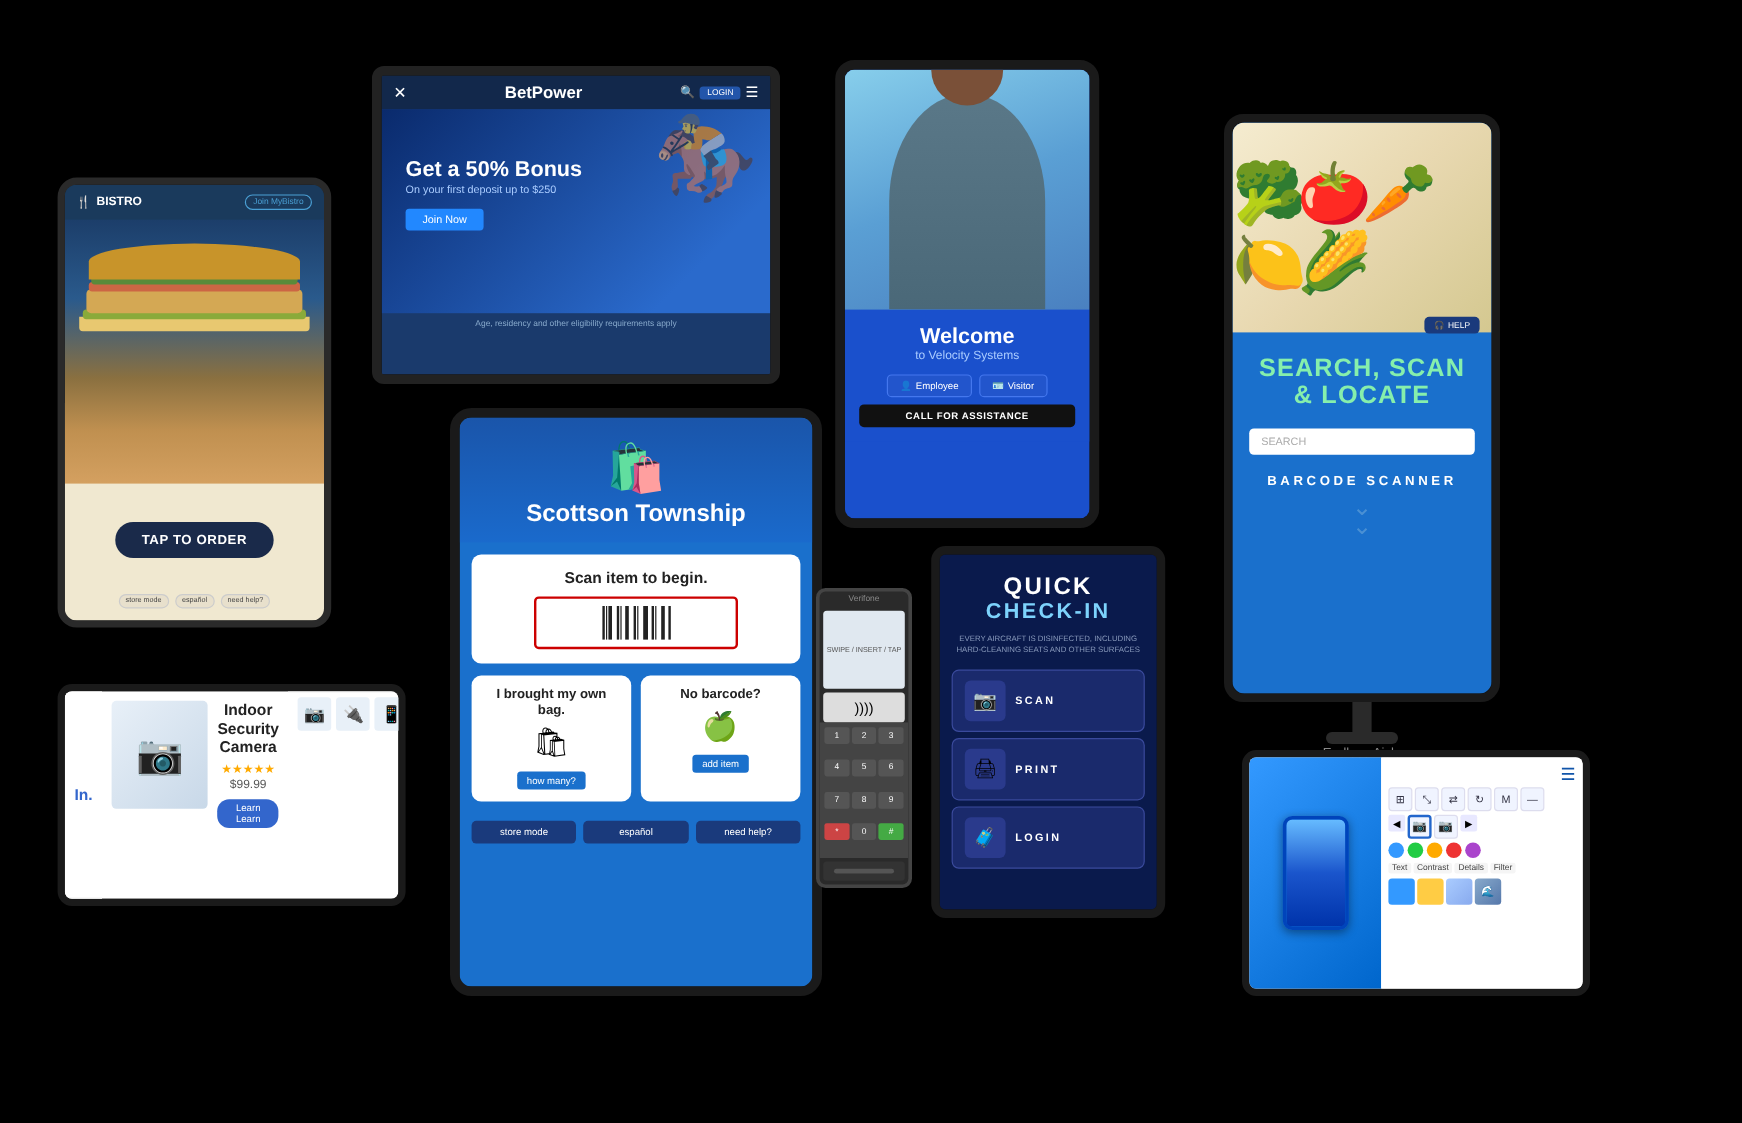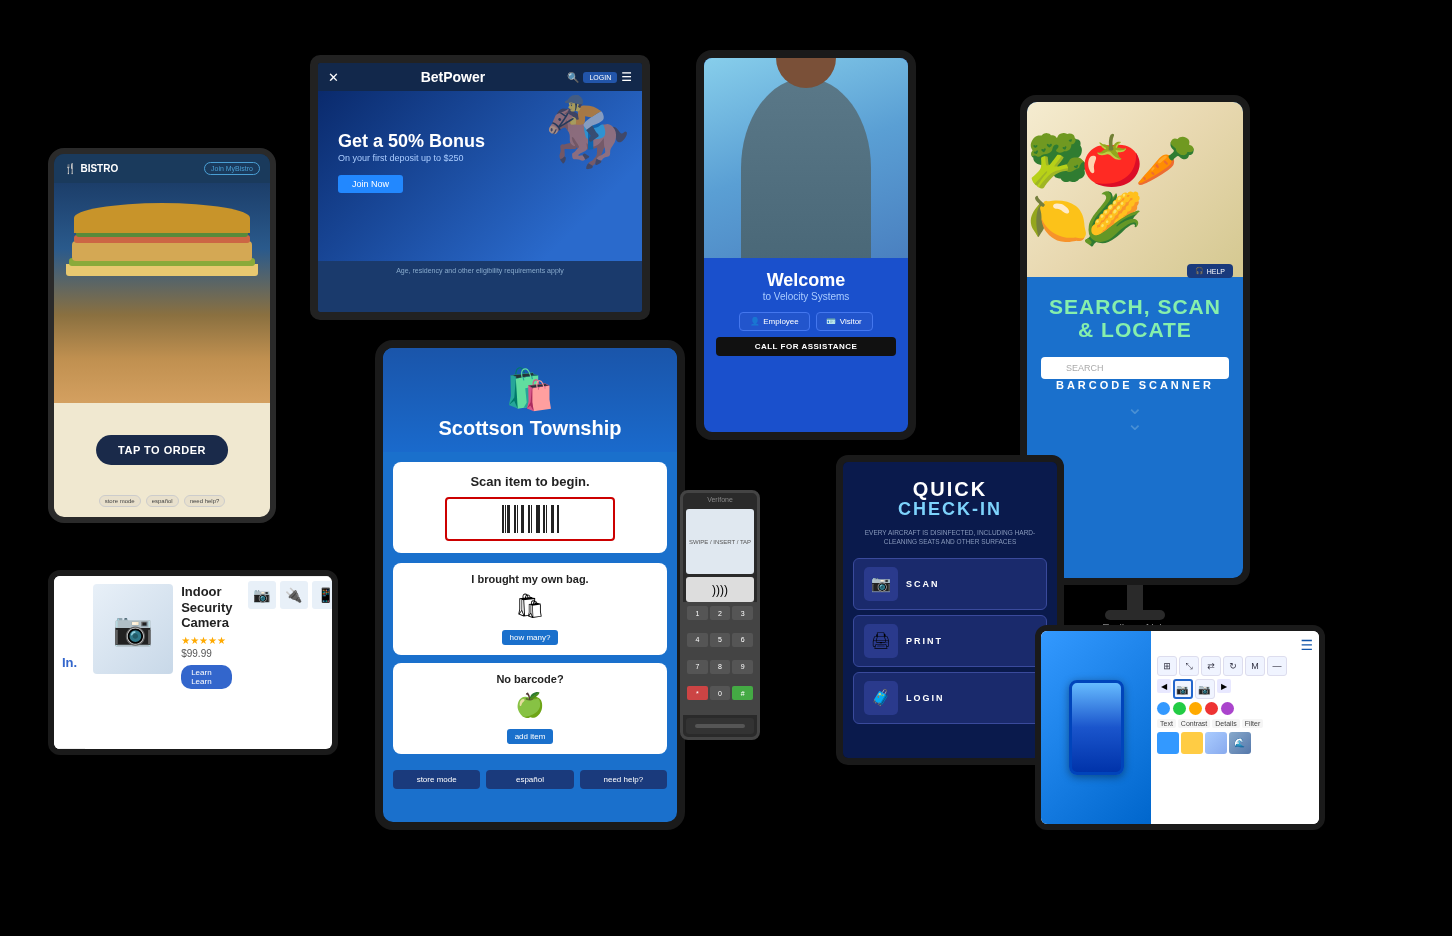--- a/index.html
+++ b/index.html
@@ -219,23 +219,23 @@
     .checkout-screen {
       width: 100%;
       height: 100%;
       background: #1a70cc;
       position: relative;
       overflow: hidden;
     }
 
     
     .checkin-device {
-      left: 836px;
+      left: 776px;
       top: 455px;
-      width: 228px;
+      width: 195px;
       height: 310px;
       background: #111;
       border-radius: 12px;
       border: 7px solid #1a1a1a;
       overflow: hidden;
       position: absolute;
     }
     .checkin-screen {
       width: 100%;
       height: 100%;
@@ -395,21 +395,21 @@
         <div style="font-size:50px;letter-spacing:-8px;">🥦🍅🥕🍋🌽</div>
       </div>
 
       <div style="position:absolute;top:162px;right:10px;background:#1a3a7c;color:white;font-size:7px;padding:3px 8px;border-radius:4px;display:flex;align-items:center;gap:3px;z-index:10;">
         <span>🎧</span>
         <span>HELP</span>
       </div>
 
       <div style="padding:18px 14px 10px;text-align:center;">
         <div style="color:#86efac;font-size:21px;font-weight:900;line-height:1.1;margin-bottom:16px;letter-spacing:1px;">SEARCH, SCAN &amp; LOCATE</div>
-        <div style="background:white;border-radius:4px;padding:6px 25px;font-size:9px;color:#aaa;text-align:left;">
+        <div style="background:white;border-radius:4px;padding:6px 10px;font-size:9px;color:#aaa;margin-bottom:16px;text-align:left;">
           <span>SEARCH</span>
         </div>
         <div style="color:white;font-size:11px;font-weight:900;letter-spacing:3px;margin-bottom:8px;">BARCODE SCANNER</div>
 
         <div style="color:#4a90d4;font-size:20px;line-height:0.8;">⌄<br>⌄</div>
       </div>
     </div>
   </div>
   <div class="device-label" style="bottom:-56px;">Endless Aisle</div>
 </div>
@@ -445,21 +445,21 @@
         <div style="background:white;width:1px;height:28px;"></div>
         <div style="background:#222;width:2px;height:28px;"></div>
         <div style="background:#222;width:1px;height:28px;"></div>
         <div style="background:white;width:2px;height:28px;"></div>
         <div style="background:#222;width:3px;height:28px;"></div>
         <div style="background:white;width:1px;height:28px;"></div>
         <div style="background:#222;width:2px;height:28px;"></div>
       </div>
     </div>
 
-    <div style="display:flex;gap:8px;margin:0 10px;flex-direction:column;">
+    <div style="display:flex;gap:8px;margin:0 10px;">
 
       <div style="flex:1;background:white;border-radius:8px;padding:10px;text-align:center;">
         <div style="font-size:11px;font-weight:bold;color:#222;margin-bottom:6px;line-height:1.2;">I brought my own bag.</div>
         <div style="font-size:24px;margin-bottom:6px;">🛍</div>
         <div style="background:#1a70cc;color:white;font-size:8px;padding:3px 8px;border-radius:3px;display:inline-block;">how many?</div>
       </div>
 
       <div style="flex:1;background:white;border-radius:8px;padding:10px;text-align:center;">
         <div style="font-size:11px;font-weight:bold;color:#222;margin-bottom:6px;">No barcode?</div>
         <div style="font-size:24px;margin-bottom:6px;">🍏</div>
@@ -538,21 +538,21 @@
   <div class="product-screen">
 
     <div style="background:white;padding:5px 8px;border-bottom:1px solid #eee;display:flex;align-items:center;">
       <div style="color:#3366cc;font-size:13px;font-weight:bold;">In.</div>
     </div>
 
     <div style="display:flex;flex:1;padding:8px;gap:8px;">
 
       <div style="width:80px;height:90px;background:linear-gradient(135deg,#e8f0f8 0%,#c8d8e8 100%);border-radius:4px;display:flex;align-items:center;justify-content:center;font-size:32px;flex-shrink:0;">📷</div>
 
-      <div style="flex:1;">
+      <div style="flex:1;text-align:center;">
         <div style="font-size:13px;font-weight:bold;color:#222;line-height:1.2;margin-bottom:4px;">Indoor Security Camera</div>
         <div style="color:#ffaa00;font-size:10px;margin-bottom:2px;">★★★★★</div>
         <div style="font-size:10px;color:#555;margin-bottom:6px;">$99.99</div>
         <div style="background:#3366cc;color:white;font-size:8px;padding:3px 10px;border-radius:10px;display:inline-block;">Learn Learn</div>
       </div>
     </div>
 
     <div style="display:flex;gap:4px;padding:4px 8px;border-top:1px solid #eee;">
       <div style="width:28px;height:28px;background:#e8f0f8;border-radius:3px;font-size:14px;display:flex;align-items:center;justify-content:center;">📷</div>
       <div style="width:28px;height:28px;background:#e8f0f8;border-radius:3px;font-size:14px;display:flex;align-items:center;justify-content:center;">🔌</div>

